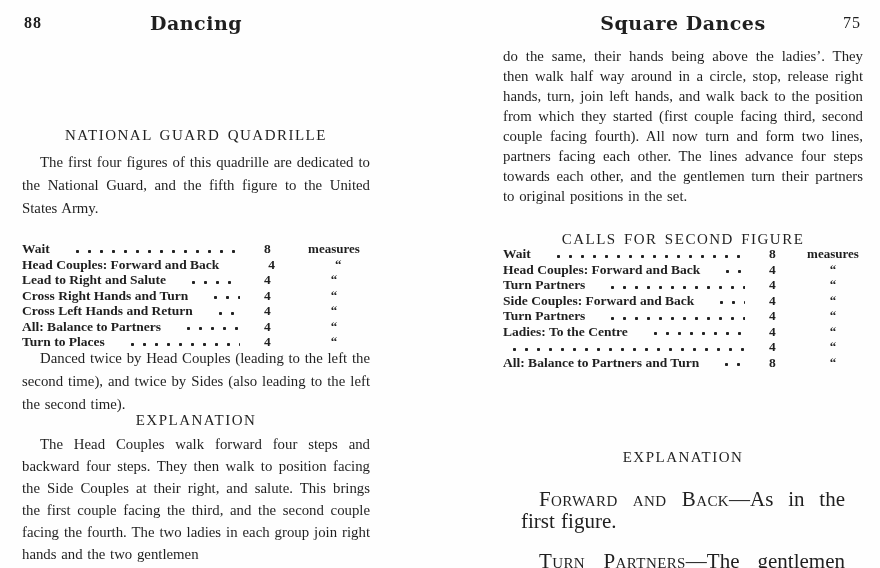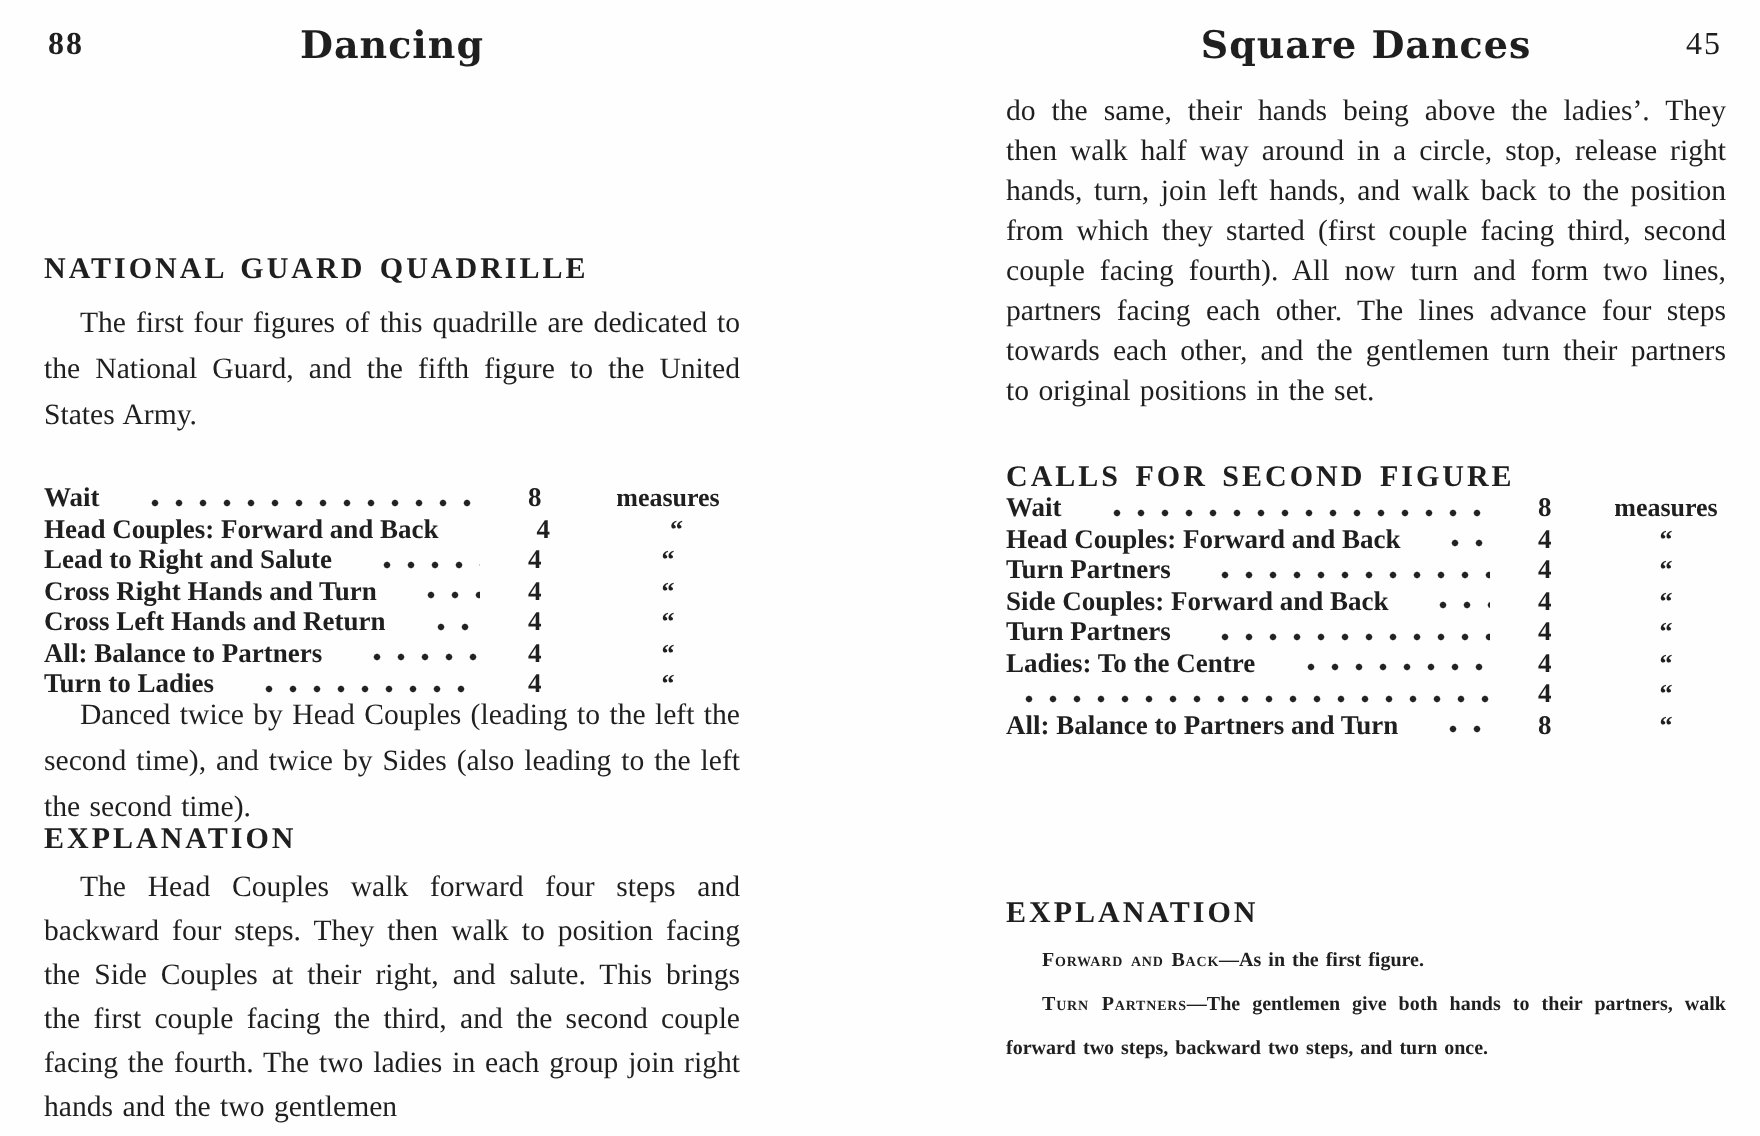--- a/index.html
+++ b/index.html
@@ -24,41 +24,41 @@
   }
 
   .para{
     position:absolute;left:0;right:0;margin:0;
     font-size:14.8px;line-height:23px;word-spacing:1px;
     text-align:justify;text-align-last:left;
   }
   .indent{text-indent:18px;}
 
   .heading{
-    position:absolute;left:0;right:0;margin:0;text-align:left;
-    font-size:15px;font-weight:700;letter-spacing:1.5px;word-spacing:2px;
+    position:absolute;left:0;right:0;margin:0;text-align:center;
+    font-size:15px;font-weight:400;letter-spacing:1.5px;word-spacing:2px;
   }
 
   .calls-table{position:absolute;left:0;right:0;}
   .call-row{display:flex;align-items:baseline;height:15.5px;font-weight:700;font-size:13.5px;line-height:15.5px;gap:16px;}
   .call-label{flex:none;white-space:nowrap;}
   .leader{
     flex:1;align-self:flex-end;height:5px;margin:0 8px 3px 9px;
     background-image:radial-gradient(circle at 2.5px 2.5px,#222 1.3px,transparent 1.9px);
     background-size:12px 5px;background-repeat:repeat-x;
   }
   .call-num{flex:none;width:18px;}
   .call-unit{flex:none;text-align:center;font-size:13px;}
   #left-page .call-unit{width:72px;}
   #right-page .call-unit{width:60px;}
 
   .expl-list{position:absolute;left:0;right:0;}
   .expl-item{
-    margin:0;font-size:10px;line-height:22px;word-spacing:1px;
-    text-align:justify;text-align-last:left;text-indent:18px;font-weight:bold;
+    margin:18px;font-size:21px;line-height:22px;word-spacing:1px;
+    text-align:justify;text-align-last:left;text-indent:18px;
   }
   .smallcaps{font-variant:small-caps;letter-spacing:.4px;}
 
   
   #lp-intro{top:44px;}
   #lp-h-quadrille{top:127px;}
   #lp-dedication{top:151px;}
   #lp-h-calls{top:226px;}
   #lp-table{top:241px;}
   #lp-note{top:347px;}
@@ -119,38 +119,38 @@
         <span class="call-num">4</span>
         <span class="call-unit">“</span>
       </div>
       <div class="call-row">
         <span class="call-label">All: Balance to Partners</span>
         <span class="leader"></span>
         <span class="call-num">4</span>
         <span class="call-unit">“</span>
       </div>
       <div class="call-row">
-        <span class="call-label">Turn to Ladies</span>
+        <span class="call-label">Turn to Places</span>
         <span class="leader"></span>
         <span class="call-num">4</span>
         <span class="call-unit">“</span>
       </div>
     </div>
 
   <p class="para indent" id="lp-note">Danced twice by Head Couples (leading to the left the second time), and twice by Sides (also leading to the left the second time).</p>
 
   <h3 class="heading" id="lp-h-expl">EXPLANATION</h3>
 
   <p class="para indent" id="lp-expl">The Head Couples walk forward four steps and backward four steps.  They then walk to position facing the Side Couples at their right, and salute.  This brings the first couple facing the third, and the second couple facing the fourth.  The two ladies in each group join right hands and the two gentlemen</p>
 </div>
 
 <div class="page" id="right-page">
   <div class="page-head">
     <span class="running-head">Square Dances</span>
-    <span class="page-num right">45</span>
+    <span class="page-num right">75</span>
   </div>
 
   <p class="para" id="rp-intro">do the same, their hands being above the ladies’.  They then walk half way around in a circle, stop, release right hands, turn, join left hands, and walk back to the position from which they started (first couple facing third, second couple facing fourth).  All now turn and form two lines, partners facing each other.  The lines advance four steps towards each other, and the gentlemen turn their partners to original positions in the set.</p>
 
   <h3 class="heading" id="rp-h-calls">CALLS FOR SECOND FIGURE</h3>
 
   <div class="calls-table" id="rp-table">
       <div class="call-row">
         <span class="call-label">Wait</span>
         <span class="leader"></span>

